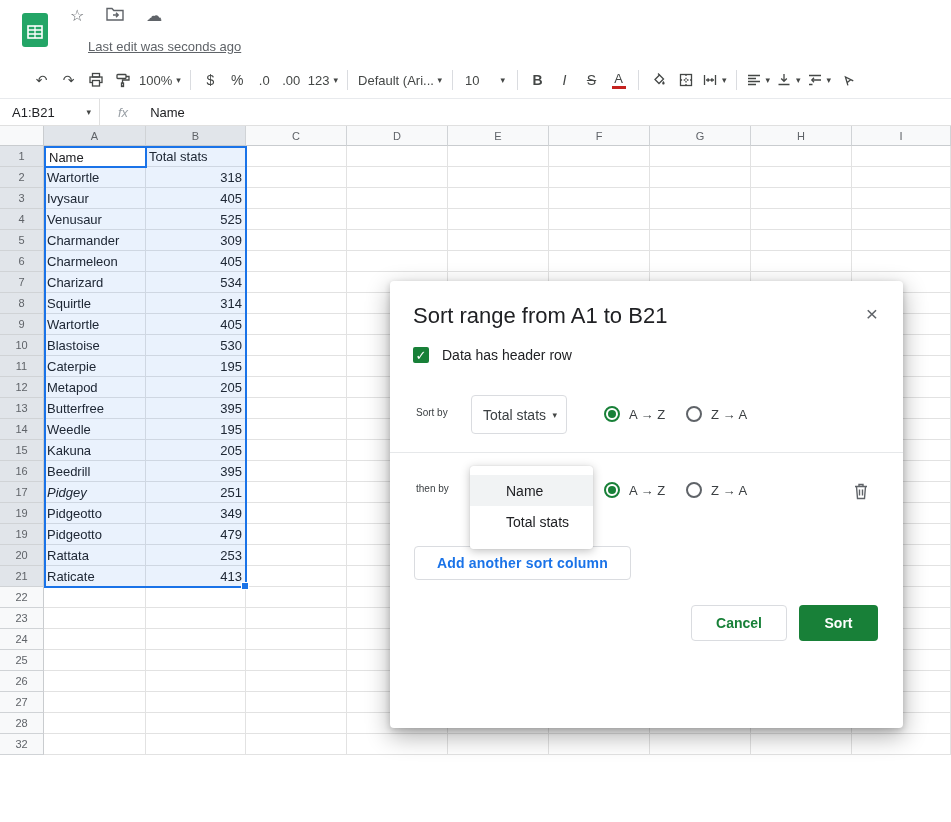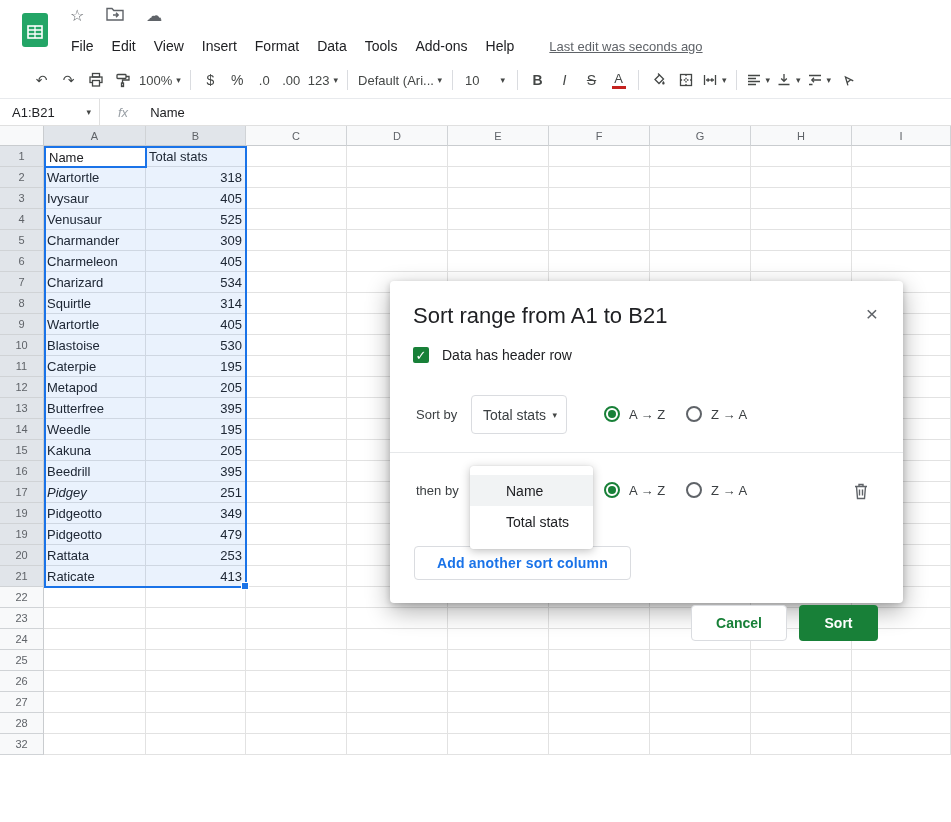--- a/index.html
+++ b/index.html
@@ -63,32 +63,32 @@
   .cell.num { justify-content:flex-end; }
 
   .sel-overlay { position:absolute; left:44px; top:20px; width:203px; height:442px;
                  background:rgba(26,115,232,0.09); border:2px solid #1a73e8; pointer-events:none; z-index:5; }
   .active-cell { position:absolute; left:44px; top:20px; width:103px; height:22px; background:#fff;
                  border:2px solid #1a73e8; font-size:13px; display:flex; align-items:center; padding:0 3px; z-index:6; }
   .fill-handle { position:absolute; left:241px; top:456px; width:8px; height:8px; background:#1a73e8;
                  border:1px solid #fff; z-index:7; }
 
   
-  .dialog { position:absolute; left:390px; top:281px; width:513px; height:322px; background:#fff;
+  .dialog { position:absolute; left:390px; top:281px; width:513px; height:447px; background:#fff;
             border-radius:4px; box-shadow:0 8px 24px rgba(0,0,0,.32), 0 2px 6px rgba(0,0,0,.18);
             z-index:50; font-size:14px; }
   .dlg-title { position:absolute; left:23px; top:22px; font-size:22px; color:#202124; }
   .dlg-close { position:absolute; right:18px; top:20px; width:26px; height:26px; font-size:21px; color:#5f6368;
                display:flex; align-items:center; justify-content:center; }
   .chk-row { position:absolute; left:23px; top:66px; display:flex; align-items:center; gap:13px; }
   .checkbox { width:16px; height:16px; background:#188038; border-radius:2px; color:#fff; font-size:13px;
               display:flex; align-items:center; justify-content:center; }
   .chk-label { font-size:14px; color:#202124; }
 
-  .row-label { position:absolute; left:26px; font-size:13px; color:#3c4043; }
+  .row-label { position:absolute; left:26px; font-size:10px; color:#3c4043; }
   .select-box { position:absolute; left:81px; top:114px; width:96px; height:39px; border:1px solid #dadce0;
                 border-radius:4px; display:flex; align-items:center; justify-content:space-between;
                 padding:0 9px 0 11px; font-size:14px; color:#3c4043; background:#fff; }
   .radio-row { position:absolute; display:flex; align-items:center; height:20px; }
   .radio { width:16px; height:16px; border:2px solid #5f6368; border-radius:50%; position:relative; flex:none; }
   .radio.sel { border-color:#188038; }
   .radio.sel::after { content:""; position:absolute; inset:2px; background:#188038; border-radius:50%; }
   .radio-label { margin-left:9px; font-size:13px; color:#3c4043; white-space:nowrap; }
   .dlg-divider { position:absolute; left:0; right:0; top:171px; height:1px; background:#e6e8ea; }
 
@@ -125,31 +125,20 @@
     <span class="tb-glyph">☆</span>
     <span class="tb-glyph">
       <svg width="18" height="14" viewBox="0 0 18 14" fill="none" stroke="#5f6368" stroke-width="1.4">
         <path d="M1 1.5h5l1.8 2H17v9.5H1z"></path>
         <path d="M7 8h5M10 5.8l2.2 2.2L10 10.2"></path>
       </svg>
     </span>
     <span class="tb-glyph">☁</span>
   </div>
   <div class="menu-bar">
-    <div class="menu-items">
-        <span class="menu-item">File</span>
-        <span class="menu-item">Edit</span>
-        <span class="menu-item">View</span>
-        <span class="menu-item">Insert</span>
-        <span class="menu-item">Format</span>
-        <span class="menu-item">Data</span>
-        <span class="menu-item">Tools</span>
-        <span class="menu-item">Add-ons</span>
-        <span class="menu-item">Help</span>
-      </div>
     <span class="last-edit">Last edit was seconds ago</span>
   </div>
 </div>
 
 <div class="toolbar">
   <span class="tbtn">↶</span>
   <span class="tbtn">↷</span>
   <span class="tbtn">
     <svg width="16" height="16" viewBox="0 0 16 16" fill="none" stroke="#444746" stroke-width="1.3">
       <rect x="4.5" y="1.5" width="7" height="3.5"></rect>

